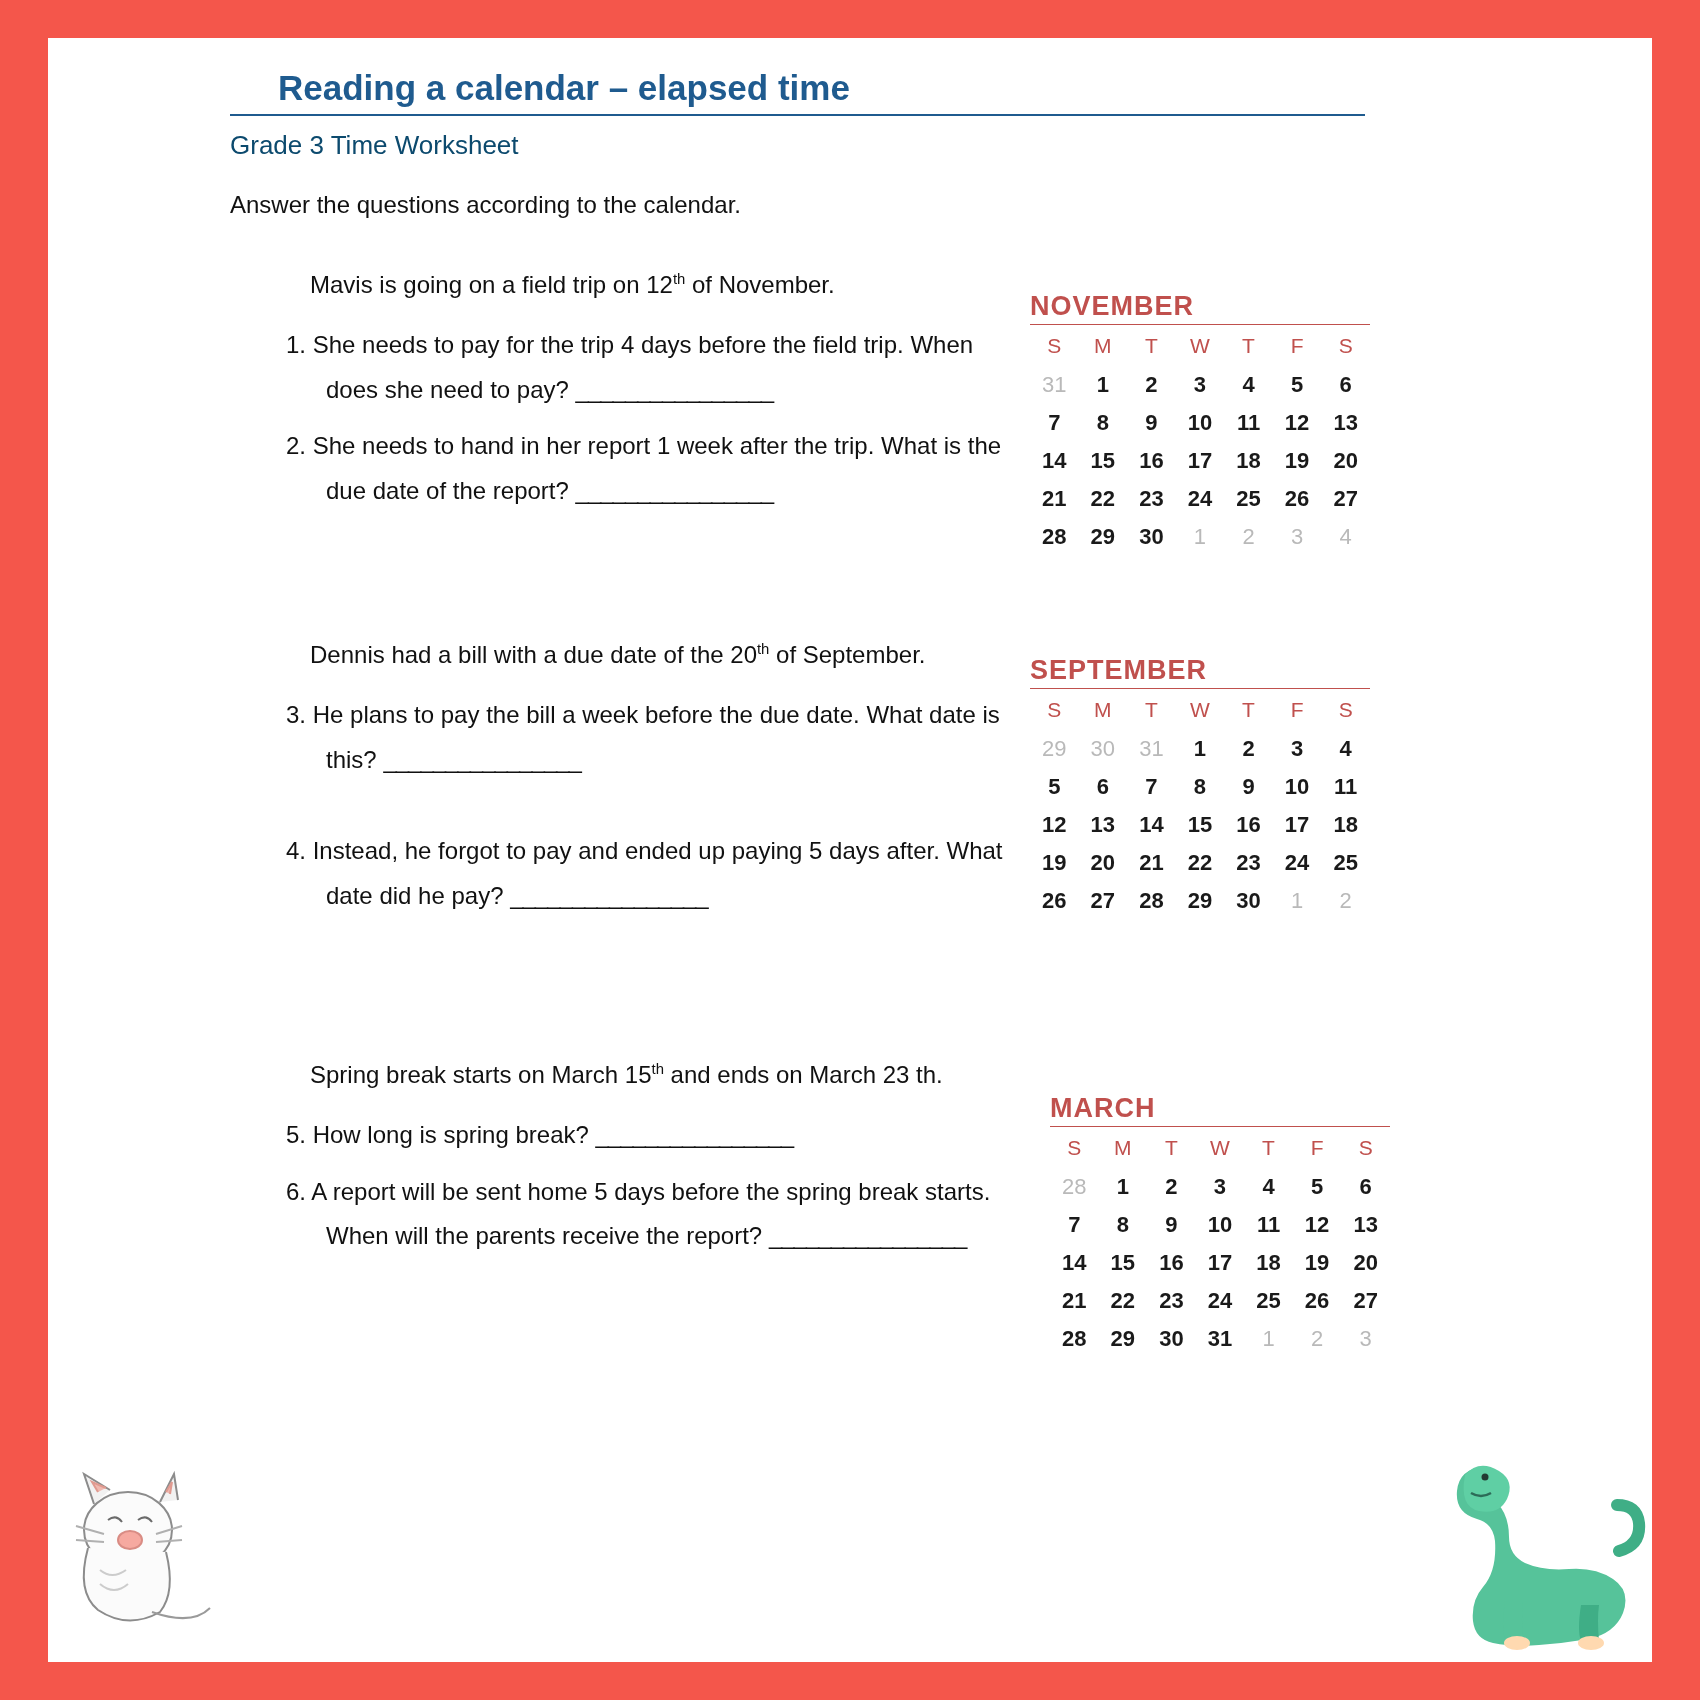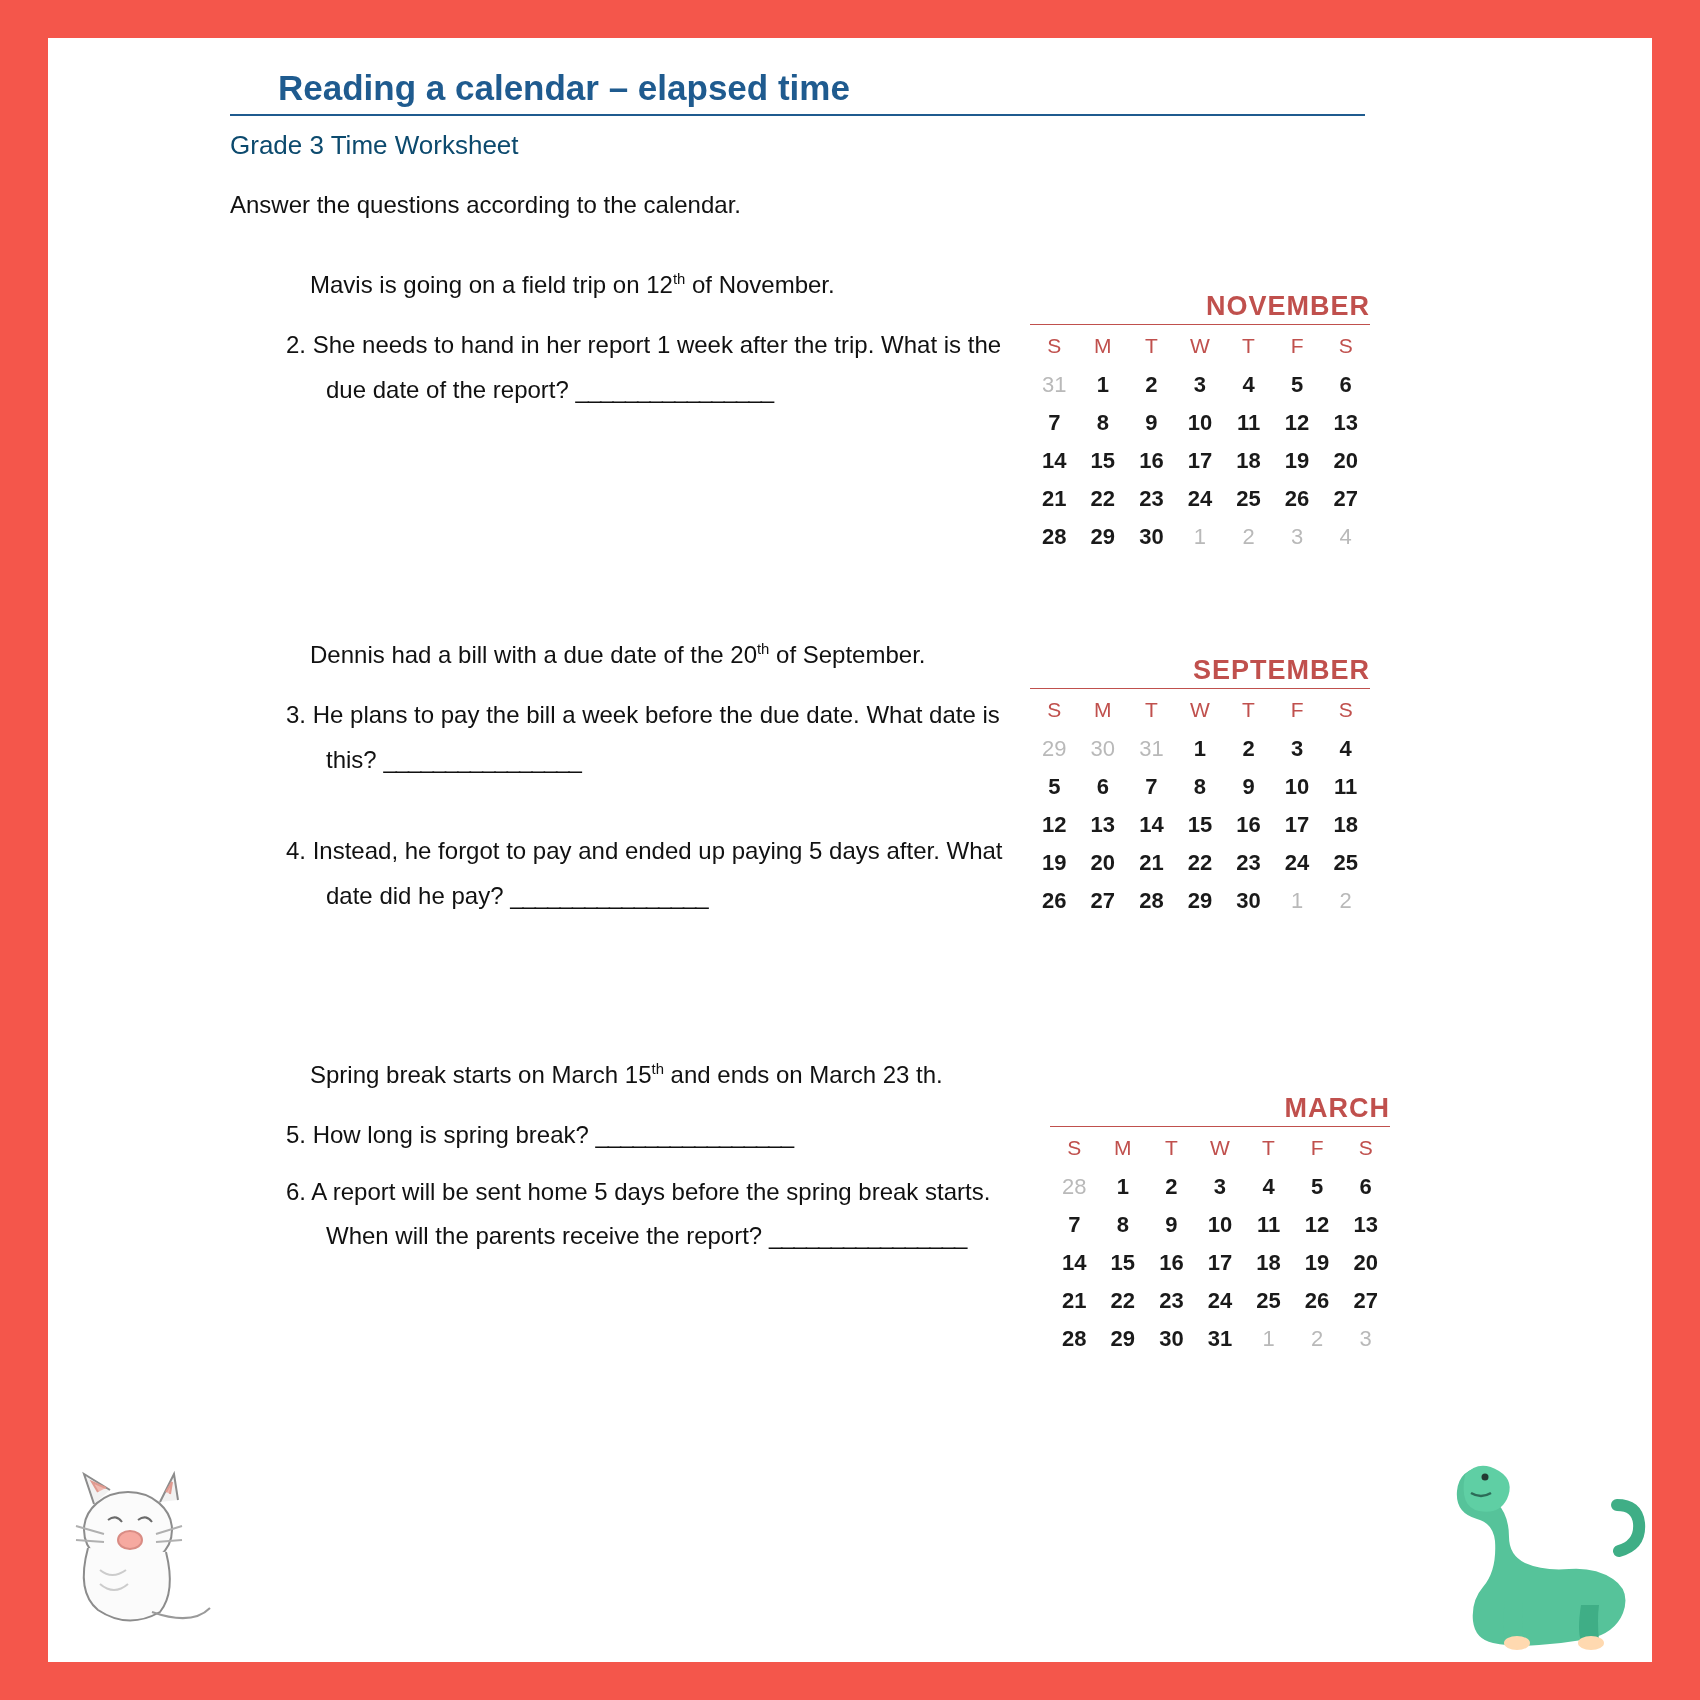--- a/index.html
+++ b/index.html
@@ -84,21 +84,21 @@
   .blank {
     letter-spacing: -1px;
   }
   
   .cal {
     position: absolute;
     width: 340px;
     font-family: "Liberation Sans", sans-serif;
   }
   .cal .cal-title {
-    text-align: right;
+    text-align: left;
     font-size: 27px;
     font-weight: bold;
     color: #c0504d;
     letter-spacing: 1px;
     padding-bottom: 2px;
     border-bottom: 1.5px solid #c0504d;
   }
   .cal table {
     border-collapse: collapse;
     width: 100%;
@@ -149,20 +149,25 @@
     <div class="title-rule"></div>
     <div class="subtitle">Grade 3 Time Worksheet</div>
     <div class="instruction">Answer the questions according to the calendar.</div>
 
     <div class="block" style="min-height:370px;">
       <div class="qcol">
         <div class="lead">
           <span>Mavis is going on a field trip on 12</span><sup>th</sup><span> of November.</span>
         </div>
         <ol class="questions" style="list-style:none;">
+          <li style="text-indent:-40px;">
+            <span>1.</span>
+            <span>She needs to pay for the trip 4 days before the field trip. When does she need to pay?</span>
+            <span class="blank">________________</span>
+          </li>
           <li style="text-indent:-40px;">
             <span>2.</span>
             <span>She needs to hand in her report 1 week after the trip. What is the due date of the report?</span>
             <span class="blank">________________</span>
           </li>
         </ol>
       </div>
       <div class="cal" style="left: 800px; top: 28px;">
         <div class="cal-title">NOVEMBER</div>
         <table>

